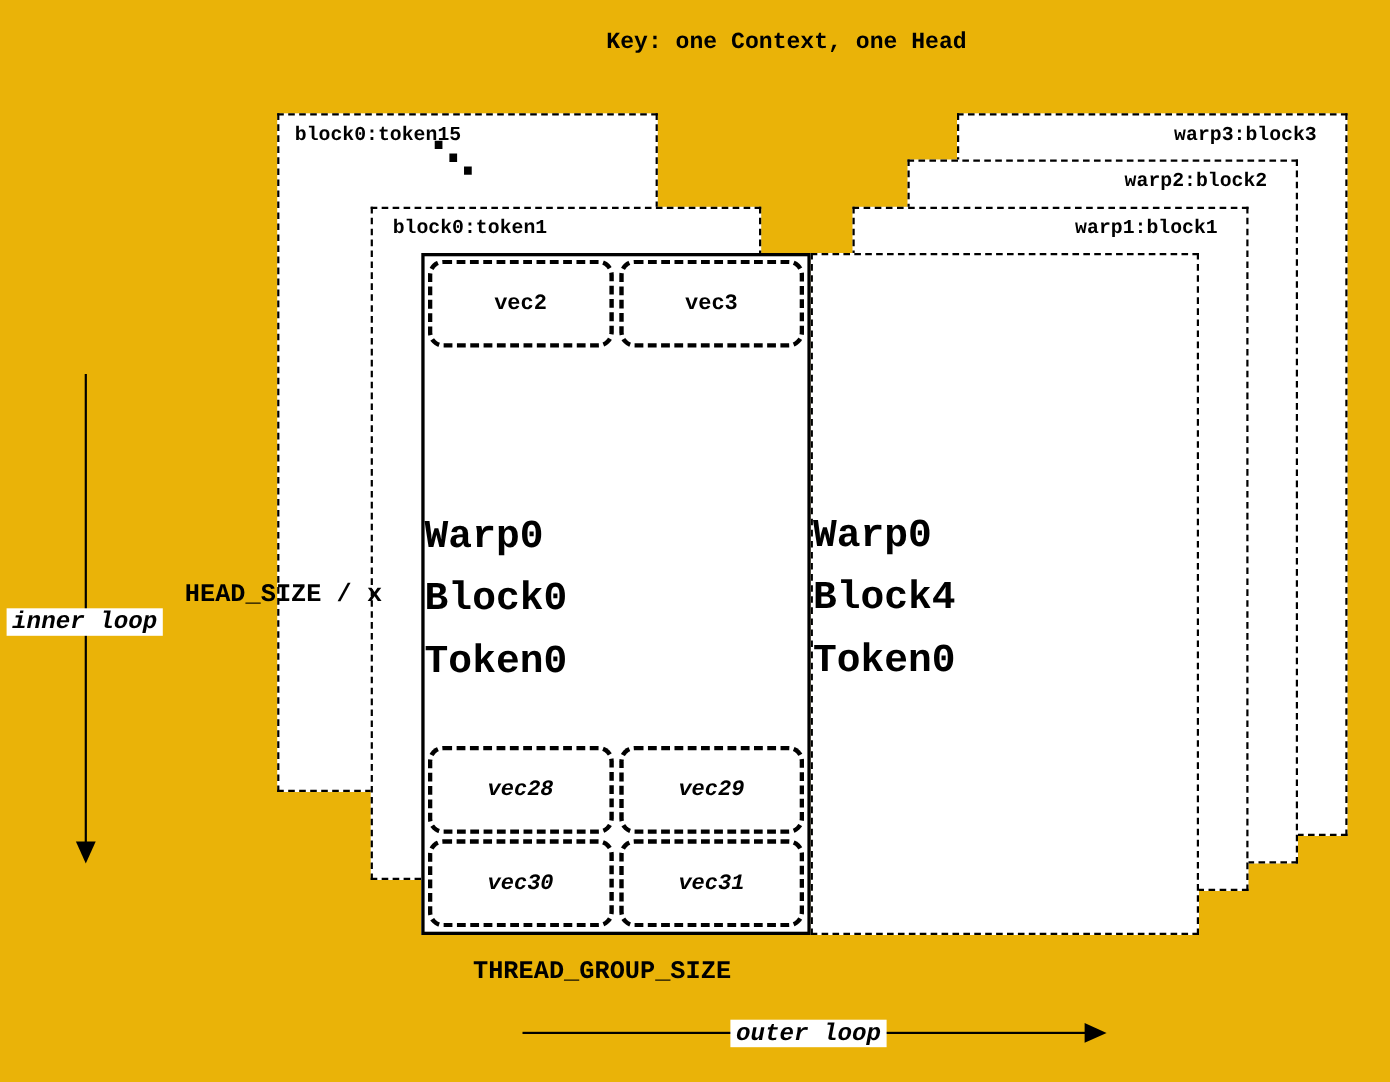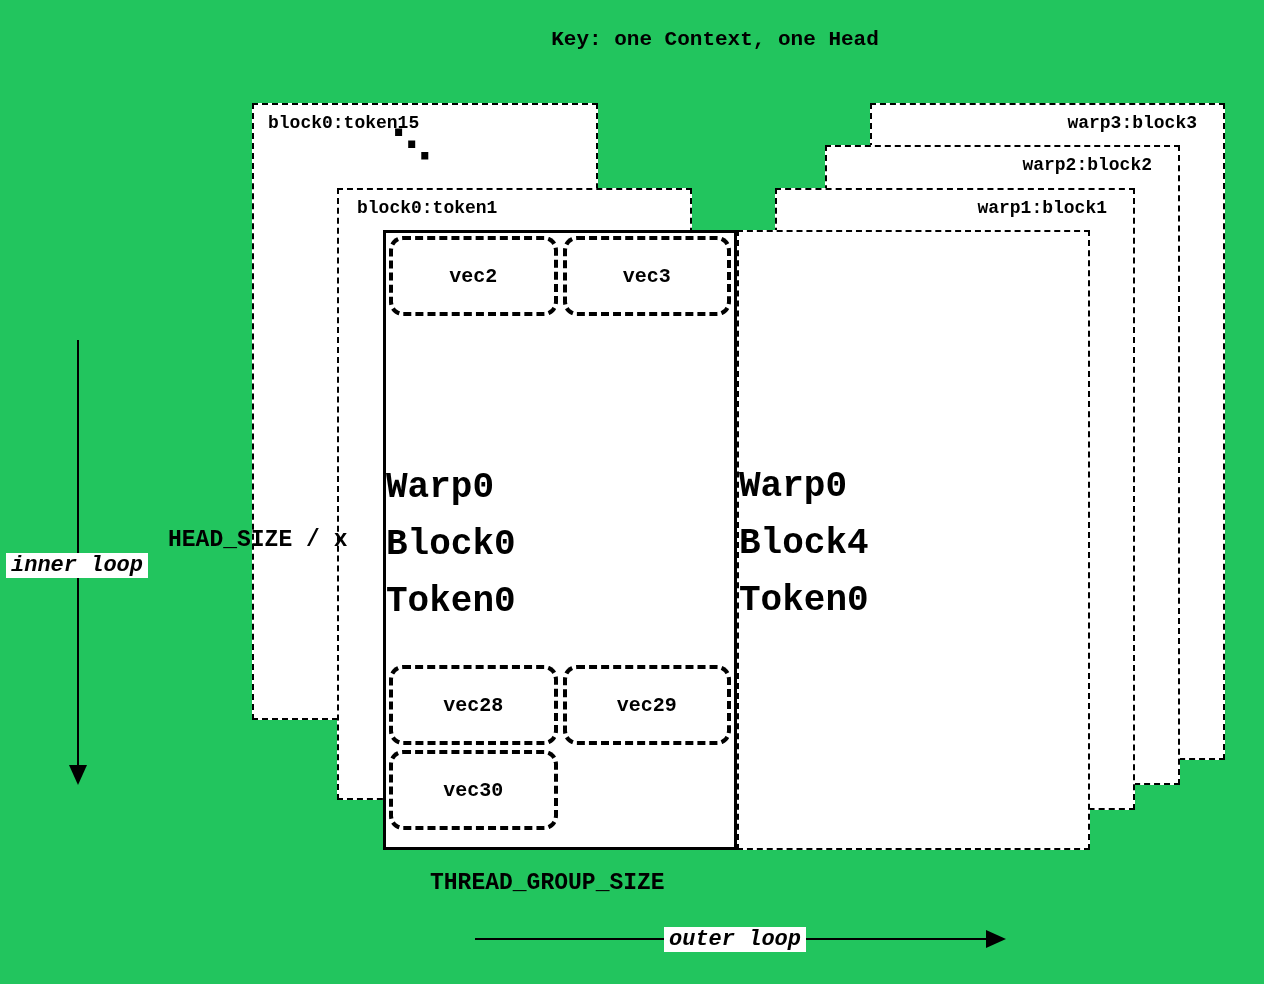--- a/index.html
+++ b/index.html
@@ -1,30 +1,30 @@
 <!DOCTYPE html>
 <html><head>
 <meta charset="utf-8">
 <style>
   html,body{margin:0;padding:0;background:#fff;}
   .canvas{
-    position:relative;width:1264px;height:984px;background:#22c55e;
+    position:relative;width:1264px;height:984px;background:#eab308;
     font-family:"Liberation Mono","DejaVu Sans Mono",monospace;
     font-weight:bold;color:#000;overflow:hidden;
   }
   .title{position:absolute;left:460px;top:28px;width:510px;text-align:center;font-size:21px;white-space:nowrap;}
   .dashed-box{position:absolute;border:2px dashed #000;background:#fff;box-sizing:border-box;}
   .box-label{position:absolute;top:8px;font-size:18px;white-space:nowrap;}
   .label-left{left:14px;}
   .label-right{right:26px;}
   .ellipsis{position:absolute;left:392px;top:124px;font-family:"DejaVu Sans",sans-serif;font-size:40px;z-index:3;line-height:1;}
   .solid-box{position:absolute;border:3px solid #000;background:#fff;box-sizing:border-box;}
   .vec-grid{position:absolute;left:3px;right:3px;display:grid;grid-template-columns:1fr 1fr;grid-auto-rows:80px;gap:5px;}
   .vec-grid.top{top:3px;}
-  .vec-grid.bottom{bottom:17px;}
+  .vec-grid.bottom{bottom:4px;font-style:italic;}
   .vec-cell{border:4px dashed #000;border-radius:14px;display:flex;align-items:center;justify-content:center;font-size:20px;background:#fff;}
   .big-label{position:absolute;left:0;right:0;top:226px;font-size:36px;line-height:57px;}
   .note{position:absolute;white-space:nowrap;font-size:23px;}
   .note-italic{position:absolute;white-space:nowrap;font-size:22px;font-style:italic;}
   .vline{position:absolute;background:#000;}
   .hline{position:absolute;background:#000;}
   .arrowhead-down{position:absolute;width:0;height:0;border-left:9px solid transparent;border-right:9px solid transparent;border-top:20px solid #000;}
   .arrowhead-right{position:absolute;width:0;height:0;border-top:9px solid transparent;border-bottom:9px solid transparent;border-left:20px solid #000;}
   .onwhite{background:#fff;padding:0 5px;z-index:6;}
 </style>
@@ -75,20 +75,21 @@
     <div class="big-label">
       <div>Warp0</div>
       <div>Block0</div>
       <div>Token0</div>
     </div>
 
     <div class="vec-grid bottom">
       <div class="vec-cell">vec28</div>
       <div class="vec-cell">vec29</div>
       <div class="vec-cell">vec30</div>
+      <div class="vec-cell">vec31</div>
     </div>
   </div>
 
   <div class="vline" style="left:77px;top:340px;width:2px;height:428px;"></div>
   <div class="arrowhead-down" style="left:69px;top:765px;"></div>
   <div class="note-italic onwhite" style="left:6px;top:553px;">inner loop</div>
 
   <div class="note" style="left:168px;top:527px;z-index:6;">HEAD_SIZE / x</div>
 
   <div class="note" style="left:430px;top:870px;">THREAD_GROUP_SIZE</div>

